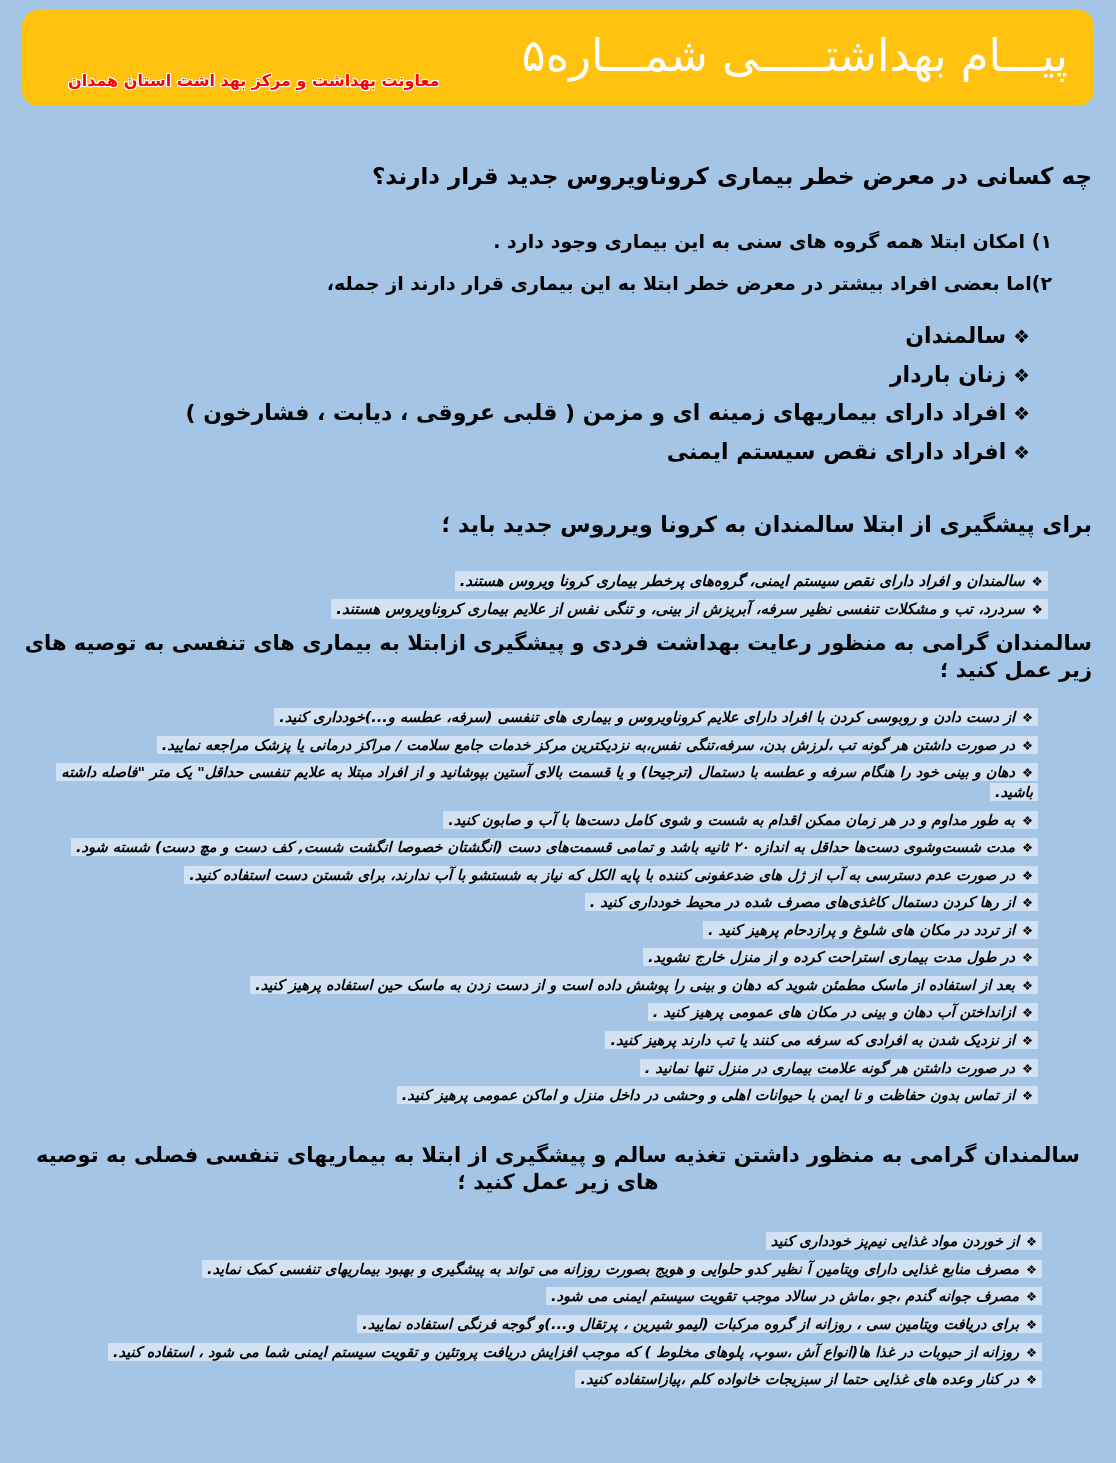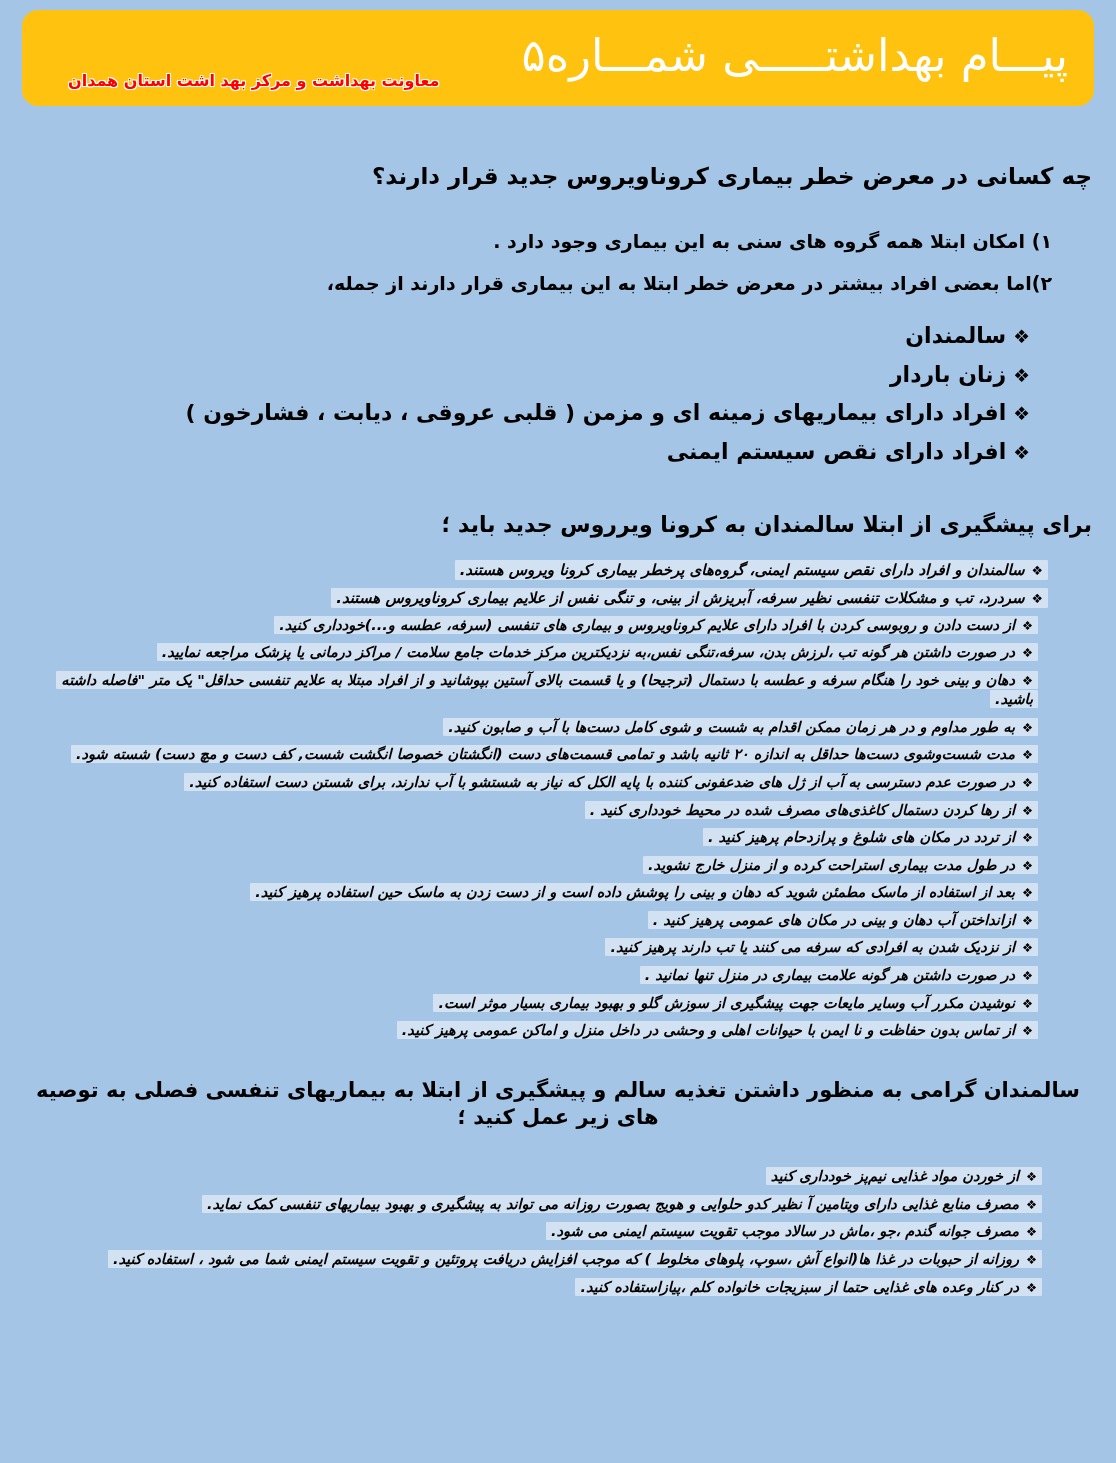--- a/index.html
+++ b/index.html
@@ -55,21 +55,21 @@
   main{
     padding:56px 24px 20px 24px;
     text-align:right;
   }
   h2{
     font-weight:bold;
     line-height:1.3;
     color:var(--text_color);
   }
   .sec1 h2{font-size:23px;margin-bottom:36px;}
-  .sec2 h2{font-size:22px;margin-top:40px;margin-bottom:20px;}
+  .sec2 h2{font-size:22px;margin-top:40px;margin-bottom:31px;}
   .sec3 h2{font-size:21px;margin-top:10px;margin-bottom:24px;}
   .sec4 h2{font-size:21px;margin-top:36px;margin-bottom:36px;text-align:center;}
   .num-line{
     font-size:19px;
     font-weight:bold;
     line-height:1.4;
     padding-left:0;
     padding-right:40px;
   }
   .num-line.first{margin-bottom:16px;}
@@ -134,20 +134,21 @@
     <h2>برای پیشگیری از ابتلا سالمندان به کرونا ویرروس جدید  باید ؛</h2>
     <ul class="blist">
 
         <li><span class="line"><span class="dmd">❖</span><span class="btext">سالمندان و افراد دارای نقص سیستم ایمنی، گروه‌های پرخطر بیماری کرونا ویروس هستند.</span></span></li>
 
         <li><span class="line"><span class="dmd">❖</span><span class="btext">سردرد، تب و مشکلات تنفسی نظیر سرفه، آبریزش از بینی، و تنگی نفس از علایم بیماری کروناویروس هستند.</span></span></li>
       </ul>
   </section>
 
   <section class="sec3 hl">
+    <h2>سالمندان گرامی به منظور  رعایت بهداشت فردی و پیشگیری ازابتلا به بیماری های تنفسی به توصیه های زیر عمل کنید ؛</h2>
     <ul class="blist">
 
         <li><span class="line"><span class="dmd">❖</span><span class="btext">از دست دادن و روبوسی کردن با افراد دارای علایم کروناویروس و بیماری های تنفسی (سرفه، عطسه و...)خودداری کنید.</span></span></li>
 
         <li><span class="line"><span class="dmd">❖</span><span class="btext">در صورت داشتن هر گونه تب ،لرزش بدن، سرفه،تنگی نفس،به نزدیکترین مرکز خدمات جامع سلامت / مراکز درمانی یا پزشک مراجعه نمایید.</span></span></li>
 
         <li><span class="line"><span class="dmd">❖</span><span class="btext">دهان و بینی خود را هنگام سرفه و عطسه با دستمال (ترجیحا) و یا قسمت بالای آستین بپوشانید و از افراد مبتلا به علایم تنفسی حداقل" یک متر "فاصله داشته باشید.</span></span></li>
 
         <li><span class="line"><span class="dmd">❖</span><span class="btext">به طور مداوم و در هر زمان ممکن اقدام به شست و شوی کامل دست‌ها با آب و صابون کنید.</span></span></li>
 
@@ -163,36 +164,36 @@
         <li><span class="line"><span class="dmd">❖</span><span class="btext">در طول مدت بیماری استراحت کرده و از منزل خارج نشوید.</span></span></li>
 
         <li><span class="line"><span class="dmd">❖</span><span class="btext">بعد از استفاده از ماسک مطمئن شوید که دهان و بینی را پوشش داده است و از دست زدن به ماسک حین استفاده پرهیز کنید.</span></span></li>
 
         <li><span class="line"><span class="dmd">❖</span><span class="btext">ازانداختن آب دهان و بینی در مکان های عمومی پرهیز کنید .</span></span></li>
 
         <li><span class="line"><span class="dmd">❖</span><span class="btext">از نزدیک شدن به افرادی که سرفه می کنند یا تب دارند پرهیز کنید.</span></span></li>
 
         <li><span class="line"><span class="dmd">❖</span><span class="btext">در صورت داشتن هر گونه علامت بیماری در منزل تنها نمانید .</span></span></li>
 
-        <li><span class="line"><span class="dmd">❖</span><span class="btext">نوشیدن مکرر آب وسایر مایعات جهت پیشگیری از سوزش گلو  و  بهبود بیماری بسیار موثر است.</span></span></li>
 
         <li><span class="line"><span class="dmd">❖</span><span class="btext">از تماس بدون حفاظت و نا ایمن  با حیوانات اهلی و وحشی در داخل منزل و اماکن عمومی پرهیز کنید.</span></span></li>
       </ul>
   </section>
 
   <section class="sec4 hl">
     <h2>سالمندان گرامی به منظور  داشتن تغذیه سالم و پیشگیری از ابتلا به بیماریهای تنفسی فصلی  به توصیه های زیر عمل کنید ؛</h2>
     <ul class="blist">
 
         <li><span class="line"><span class="dmd">❖</span><span class="btext">از خوردن مواد غذایی نیم‌پز خودداری کنید</span></span></li>
 
         <li><span class="line"><span class="dmd">❖</span><span class="btext">مصرف منابع غذایی  دارای ویتامین آ نظیر کدو حلوایی و هویج بصورت روزانه می تواند به پیشگیری و بهبود بیماریهای تنفسی کمک نماید.</span></span></li>
 
         <li><span class="line"><span class="dmd">❖</span><span class="btext">مصرف جوانه گندم ،جو ،ماش در سالاد موجب تقویت سیستم ایمنی می شود.</span></span></li>
 
+        <li><span class="line"><span class="dmd">❖</span><span class="btext">برای  دریافت ویتامین سی ، روزانه از گروه مرکبات (لیمو شیرین ، پرتقال و...)و گوجه فرنگی استفاده نمایید.</span></span></li>
 
         <li><span class="line"><span class="dmd">❖</span><span class="btext">روزانه از حبوبات در غذا ها(انواع آش ،سوپ، پلوهای مخلوط ) که  موجب افزایش دریافت پروتئین و تقویت سیستم ایمنی شما می شود ، استفاده کنید.</span></span></li>
 
         <li><span class="line"><span class="dmd">❖</span><span class="btext">در کنار وعده های غذایی حتما از سبزیجات خانواده کلم ،پیازاستفاده کنید.</span></span></li>
 
       </ul>
   </section>
 
 </main>
 

